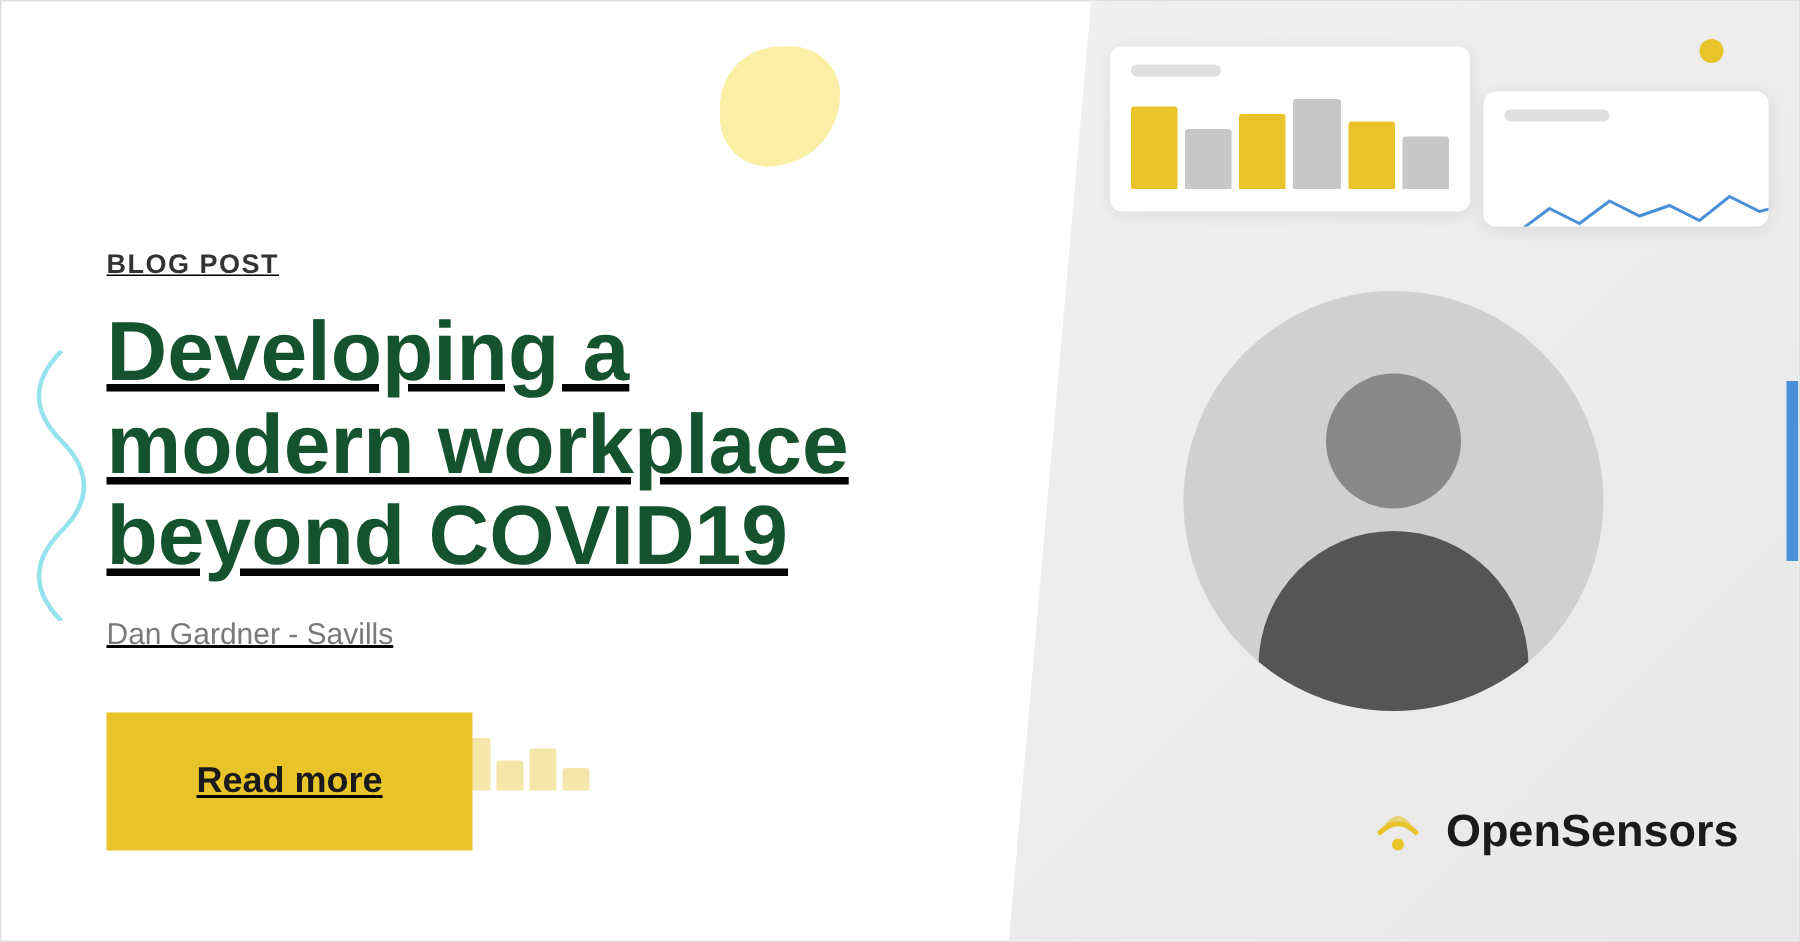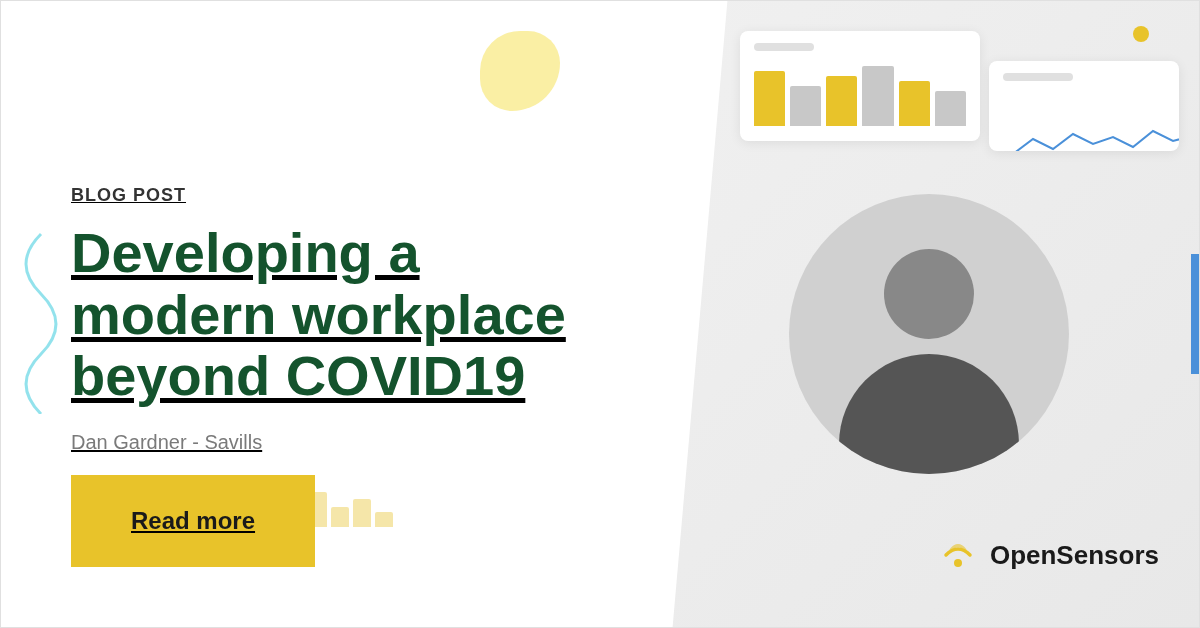--- a/index.html
+++ b/index.html
@@ -79,21 +79,21 @@
       line-height: 1.1;
       margin-bottom: 24px;
       position: relative;
       z-index: 2;
     }
 
     .author {
       font-size: 20px;
       color: #7a7a7a;
       font-weight: 400;
-      margin-bottom: 21px;
+      margin-bottom: 40px;
       position: relative;
       z-index: 2;
     }
 
     .read-more-btn {
       display: inline-block;
       background: #e8c32a;
       color: #1a1a1a;
       font-size: 24px;
       font-weight: 700;
@@ -223,21 +223,21 @@
       position: absolute;
       bottom: 50px;
       right: 40px;
       z-index: 5;
       display: flex;
       align-items: center;
       gap: 10px;
     }
 
     .logo-text {
-      font-size: 26px;
+      font-size: 30px;
       font-weight: 700;
       color: #1a1a1a;
     }
 
     
     .blue-accent {
       position: absolute;
       right: 0;
       top: 50%;
       transform: translateY(-50%);

